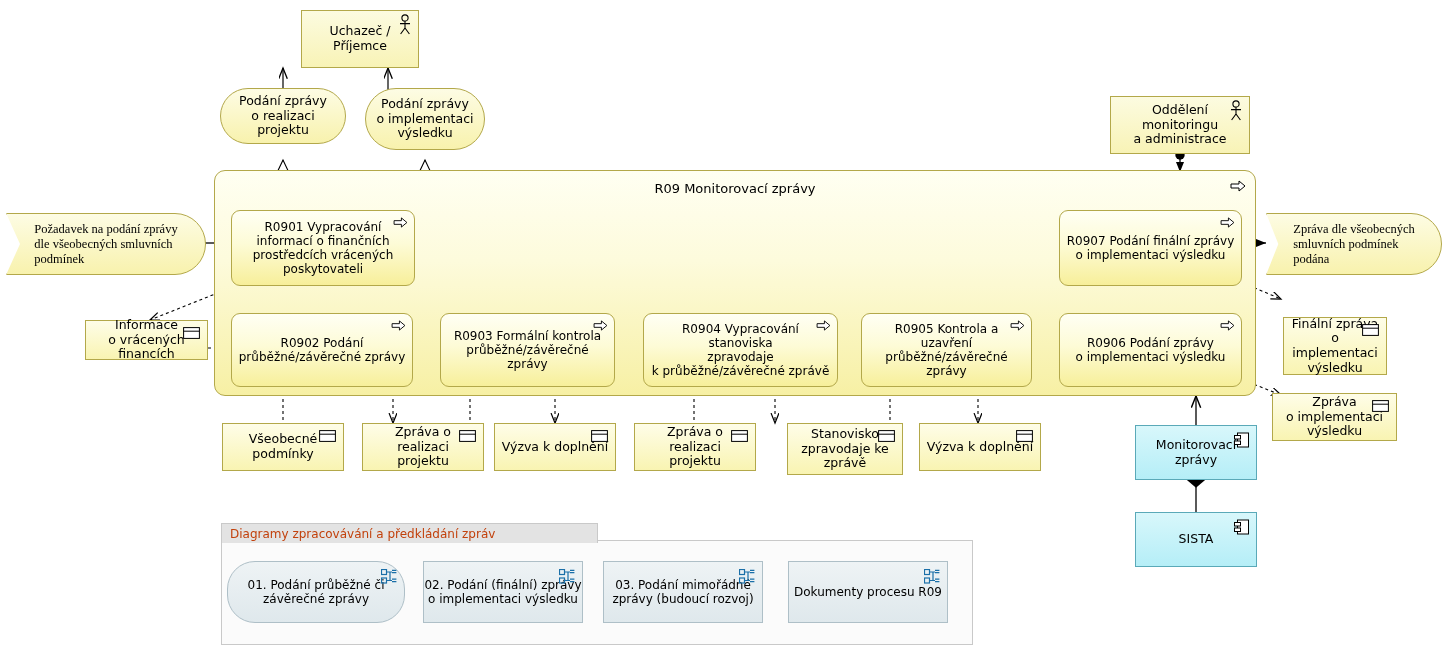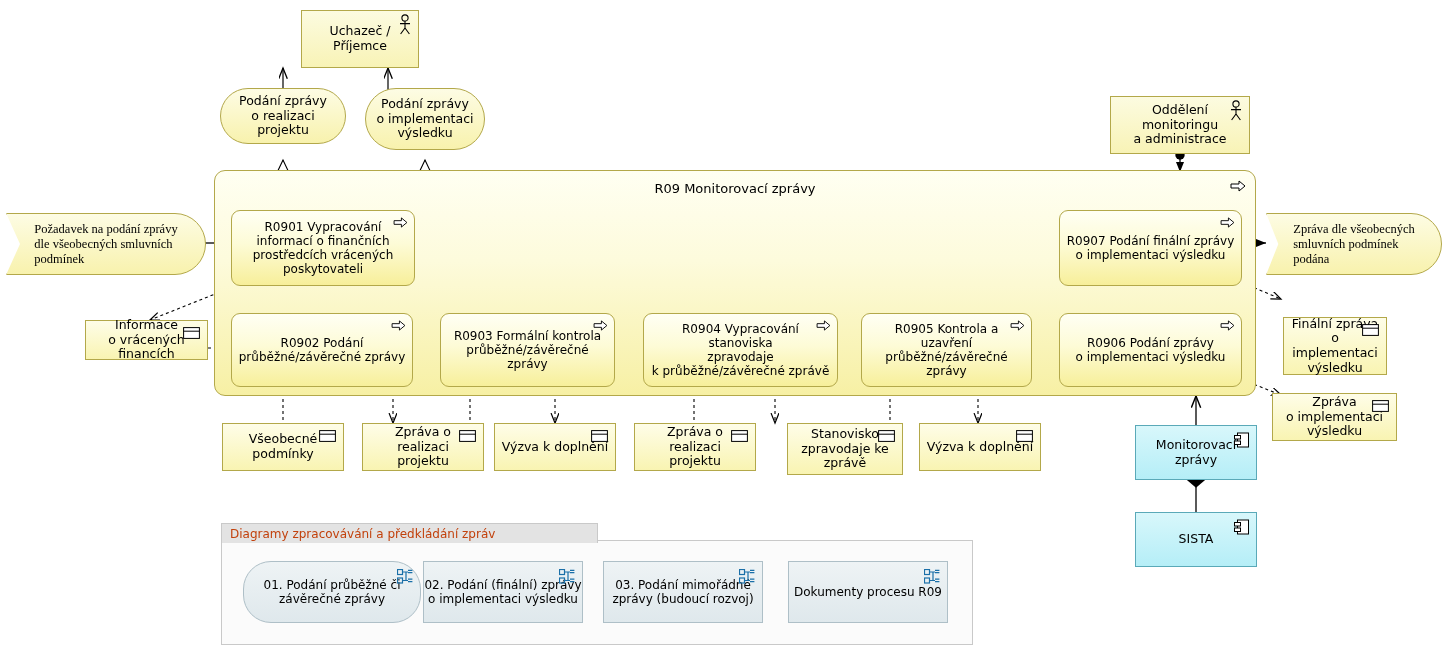--- a/index.html
+++ b/index.html
@@ -387,21 +387,21 @@
       <rect x="0.5" y="3.5" width="6" height="3.5" fill="#fff" stroke="#000" stroke-width="1"></rect>
       <rect x="0.5" y="9" width="6" height="3.5" fill="#fff" stroke="#000" stroke-width="1"></rect>
     </svg>
   </div>
 
   <div class="group" style="left:221px;top:540px;width:750px;height:103px;"></div>
   <div class="group-tab" style="left:221px;top:523px;width:377px;">
     <span>Diagramy zpracovávání a předkládání zpráv</span>
   </div>
 
-  <div class="diagref" style="left:243px;top:561px;width:178px;height:62px;border-radius:28px;">
+  <div class="diagref" style="left:227px;top:561px;width:178px;height:62px;border-radius:28px;">
     <span class="lbl">
       <span>01. Podání průběžné či</span><br>
       <span>závěrečné zprávy</span>
     </span>
     <svg class="ico ico-diag" viewBox="0 0 16 16">
       <rect x="0.5" y="0.5" width="5" height="5" fill="none" stroke="#1a6fa8" stroke-width="1.2"></rect>
       <rect x="0.5" y="9" width="5" height="5" fill="none" stroke="#1a6fa8" stroke-width="1.2"></rect>
       <path d="M6,3 L11,3 M6,11.5 L11,11.5 M9,3 L9,11.5" stroke="#1a6fa8" stroke-width="1.2" fill="none"></path>
       <path d="M11,1.4 L15.4,1.4 M11,3.6 L15.4,3.6 M11,10.2 L15.4,10.2 M11,12.6 L15.4,12.6" stroke="#1a6fa8" stroke-width="1.2"></path>
     </svg>

